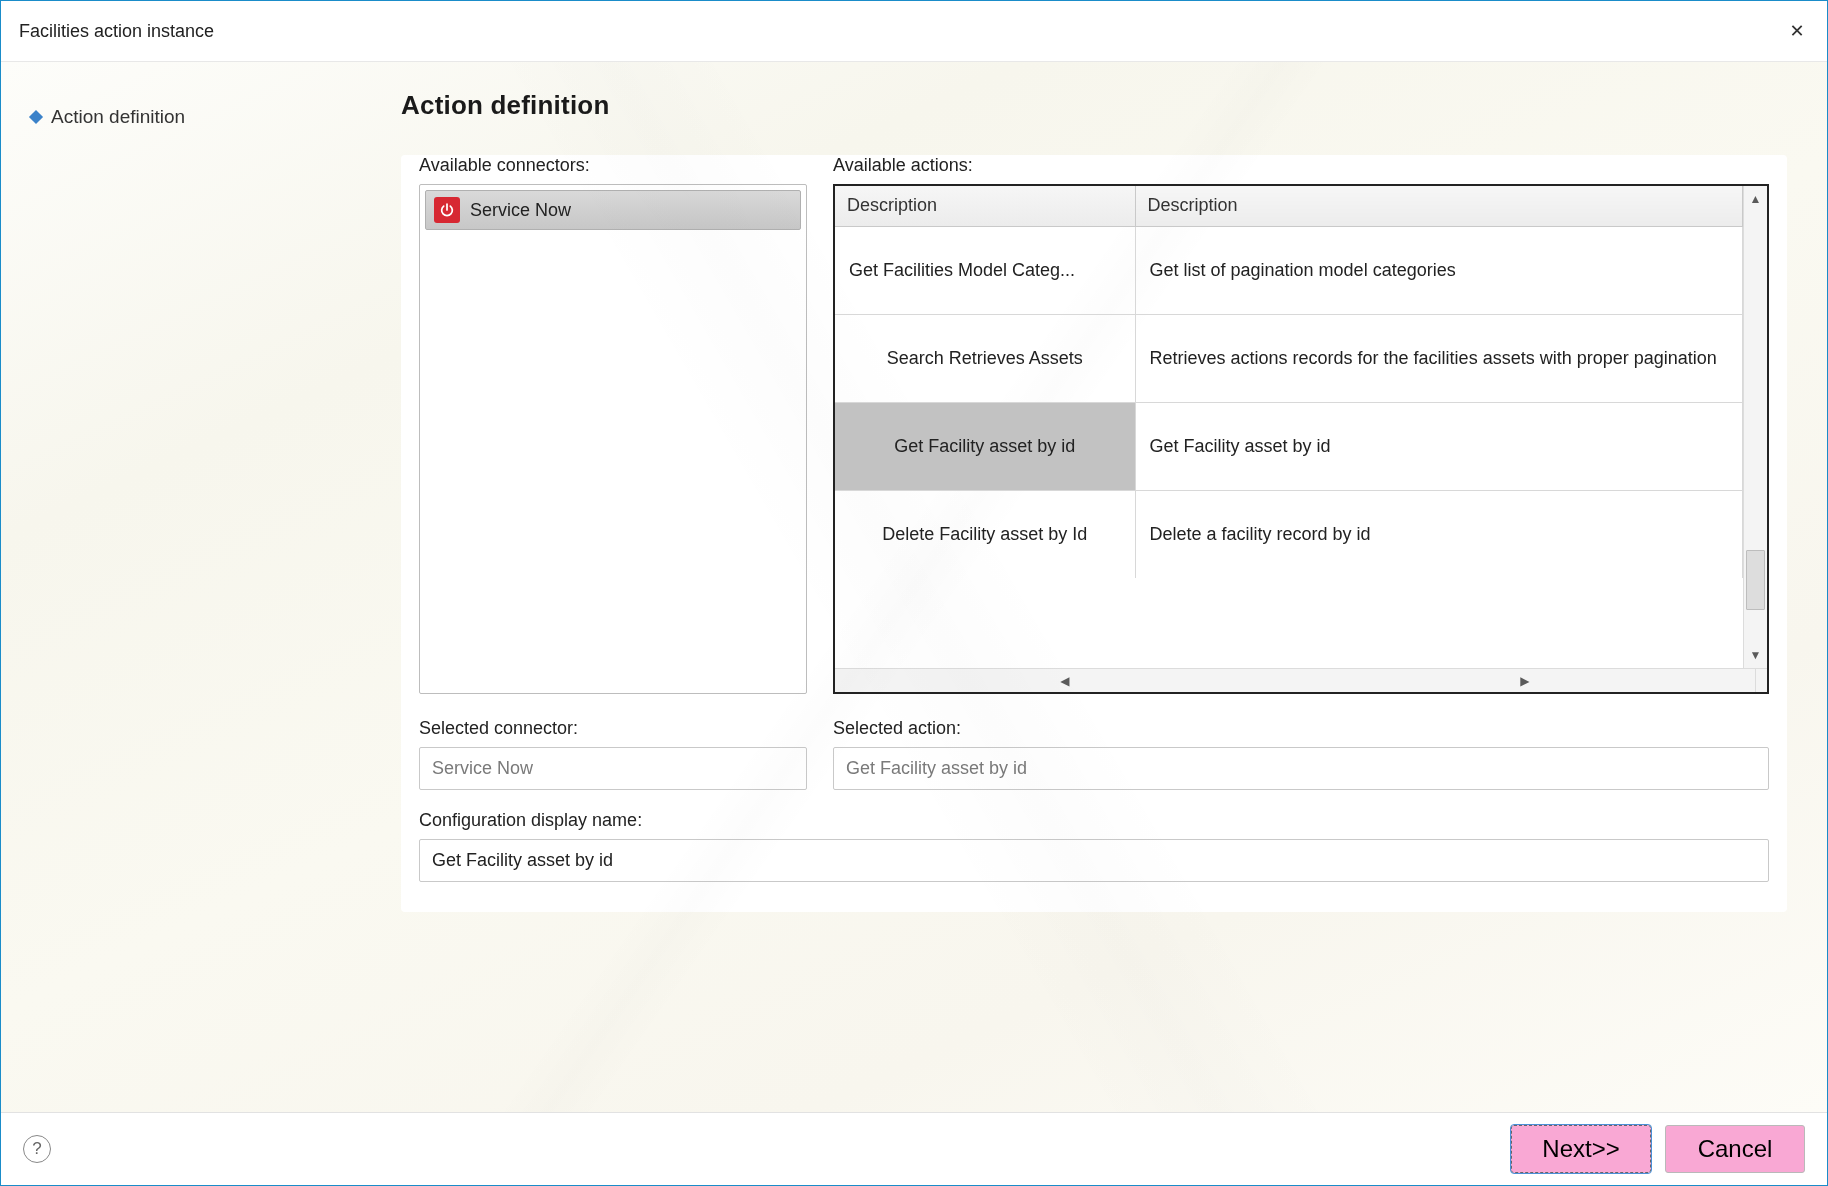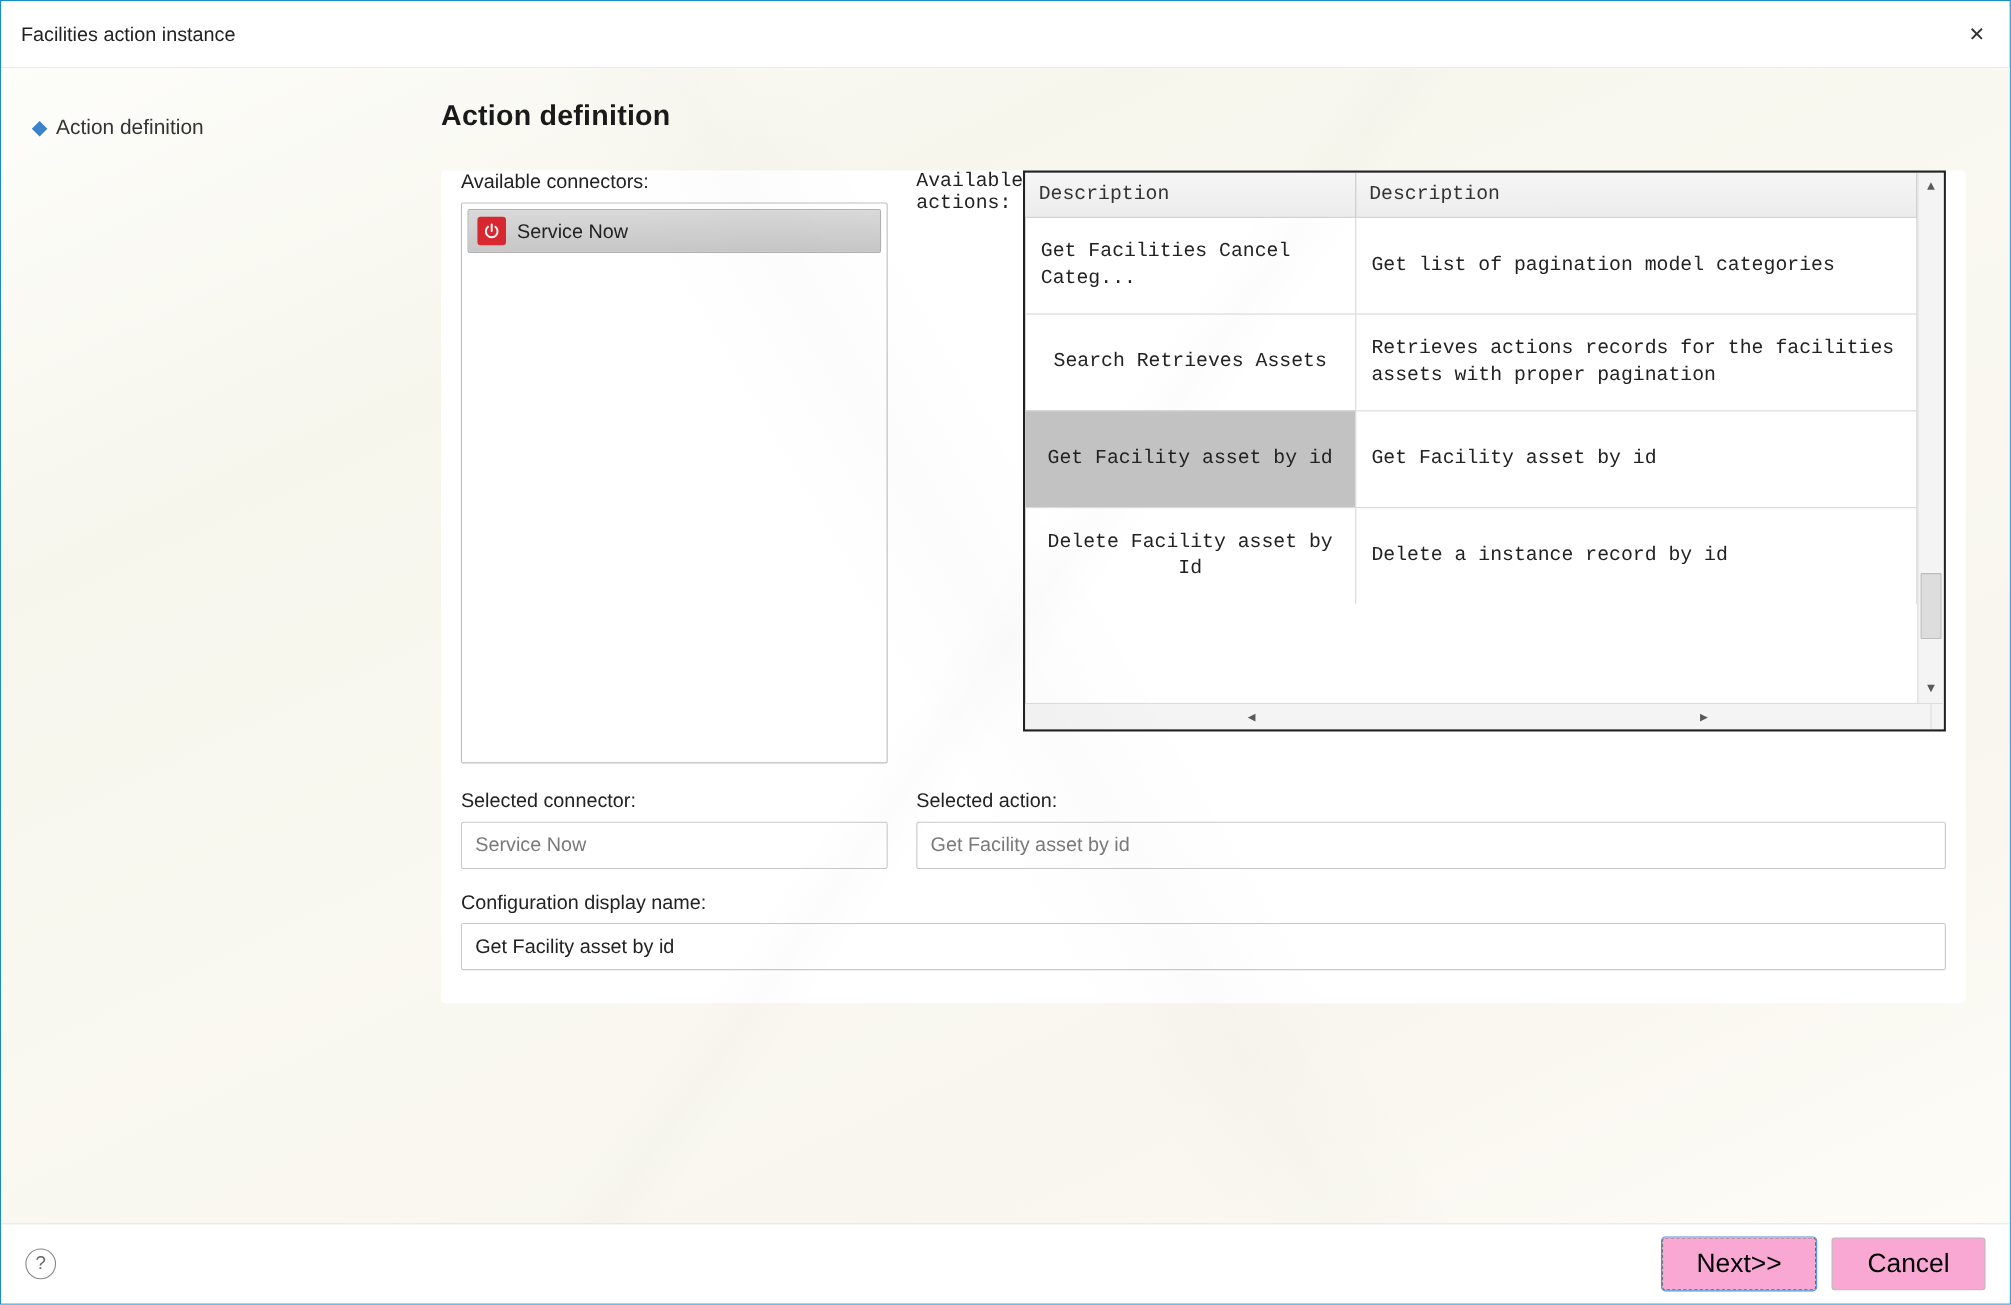--- a/index.html
+++ b/index.html
@@ -92,22 +92,21 @@
       gap: 26px;
     }
     .col-left {
       width: 388px;
       display: flex;
       flex-direction: column;
     }
     .col-right {
       flex: 1;
       display: flex;
-      flex-direction: row;
-      font-family: Liberation Mono, monospace;
+      flex-direction: column;
     }
     .section-label {
       font-size: 18px;
       color: #222;
       margin-bottom: 8px;
     }
     .connector-list {
       border: 1px solid #bdbdbd;
       height: 510px;
       background: #ffffff;
@@ -358,34 +357,34 @@
                 <div class="table-body-scroll">
                   <table class="actions-table">
                     <thead>
                       <tr>
                         <th>Description</th>
                         <th>Description</th>
                       </tr>
                     </thead>
                     <tbody>
                       <tr>
-                        <td class="col-name" style="text-align:left">Get Facilities Cancel Categ...</td>
+                        <td class="col-name" style="text-align:left">Get Facilities Model Categ...</td>
                         <td class="col-desc">Get list of pagination model categories</td>
                       </tr>
                       <tr>
                         <td class="col-name">Search Retrieves Assets</td>
                         <td class="col-desc">Retrieves actions records for the facilities assets with proper pagination</td>
                       </tr>
                       <tr class="selected">
                         <td class="col-name">Get Facility asset by id</td>
                         <td class="col-desc">Get Facility asset by id</td>
                       </tr>
                       <tr>
                         <td class="col-name">Delete Facility asset by Id</td>
-                        <td class="col-desc">Delete a instance record by id</td>
+                        <td class="col-desc">Delete a facility record by id</td>
                       </tr>
                     </tbody>
                   </table>
                 </div>
                 <div class="vscroll">
                   <div class="scroll-arrow">▲</div>
                   <div class="track">
                     <div class="thumb"></div>
                   </div>
                   <div class="scroll-arrow">▼</div>

